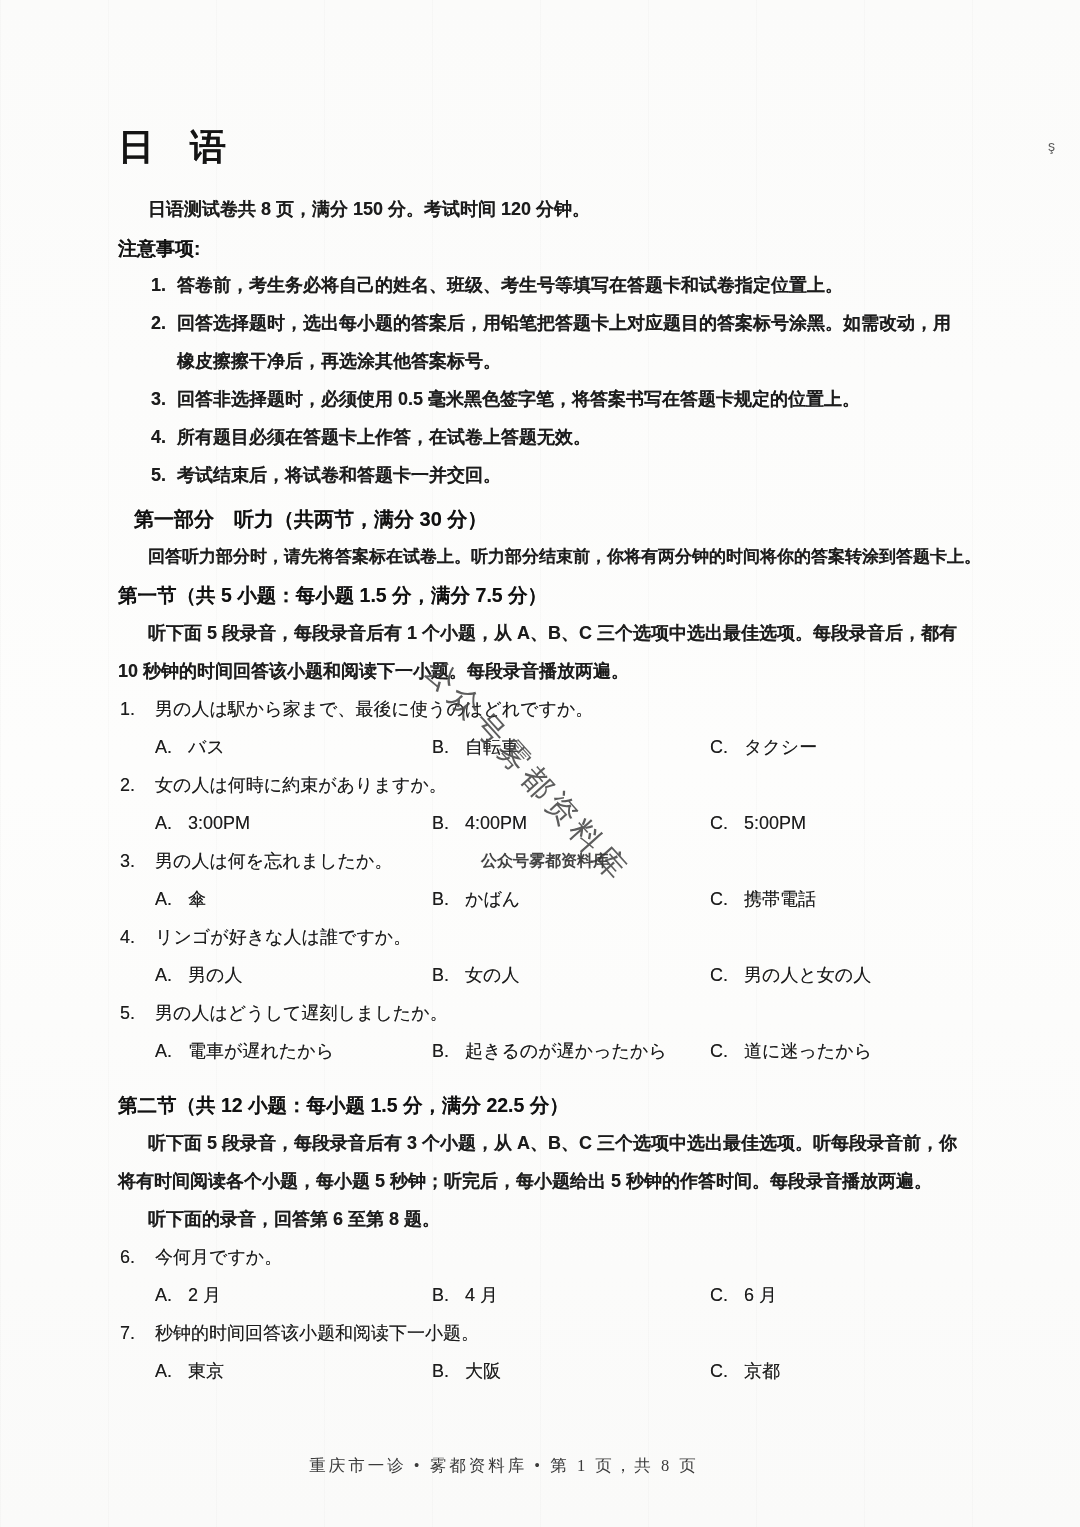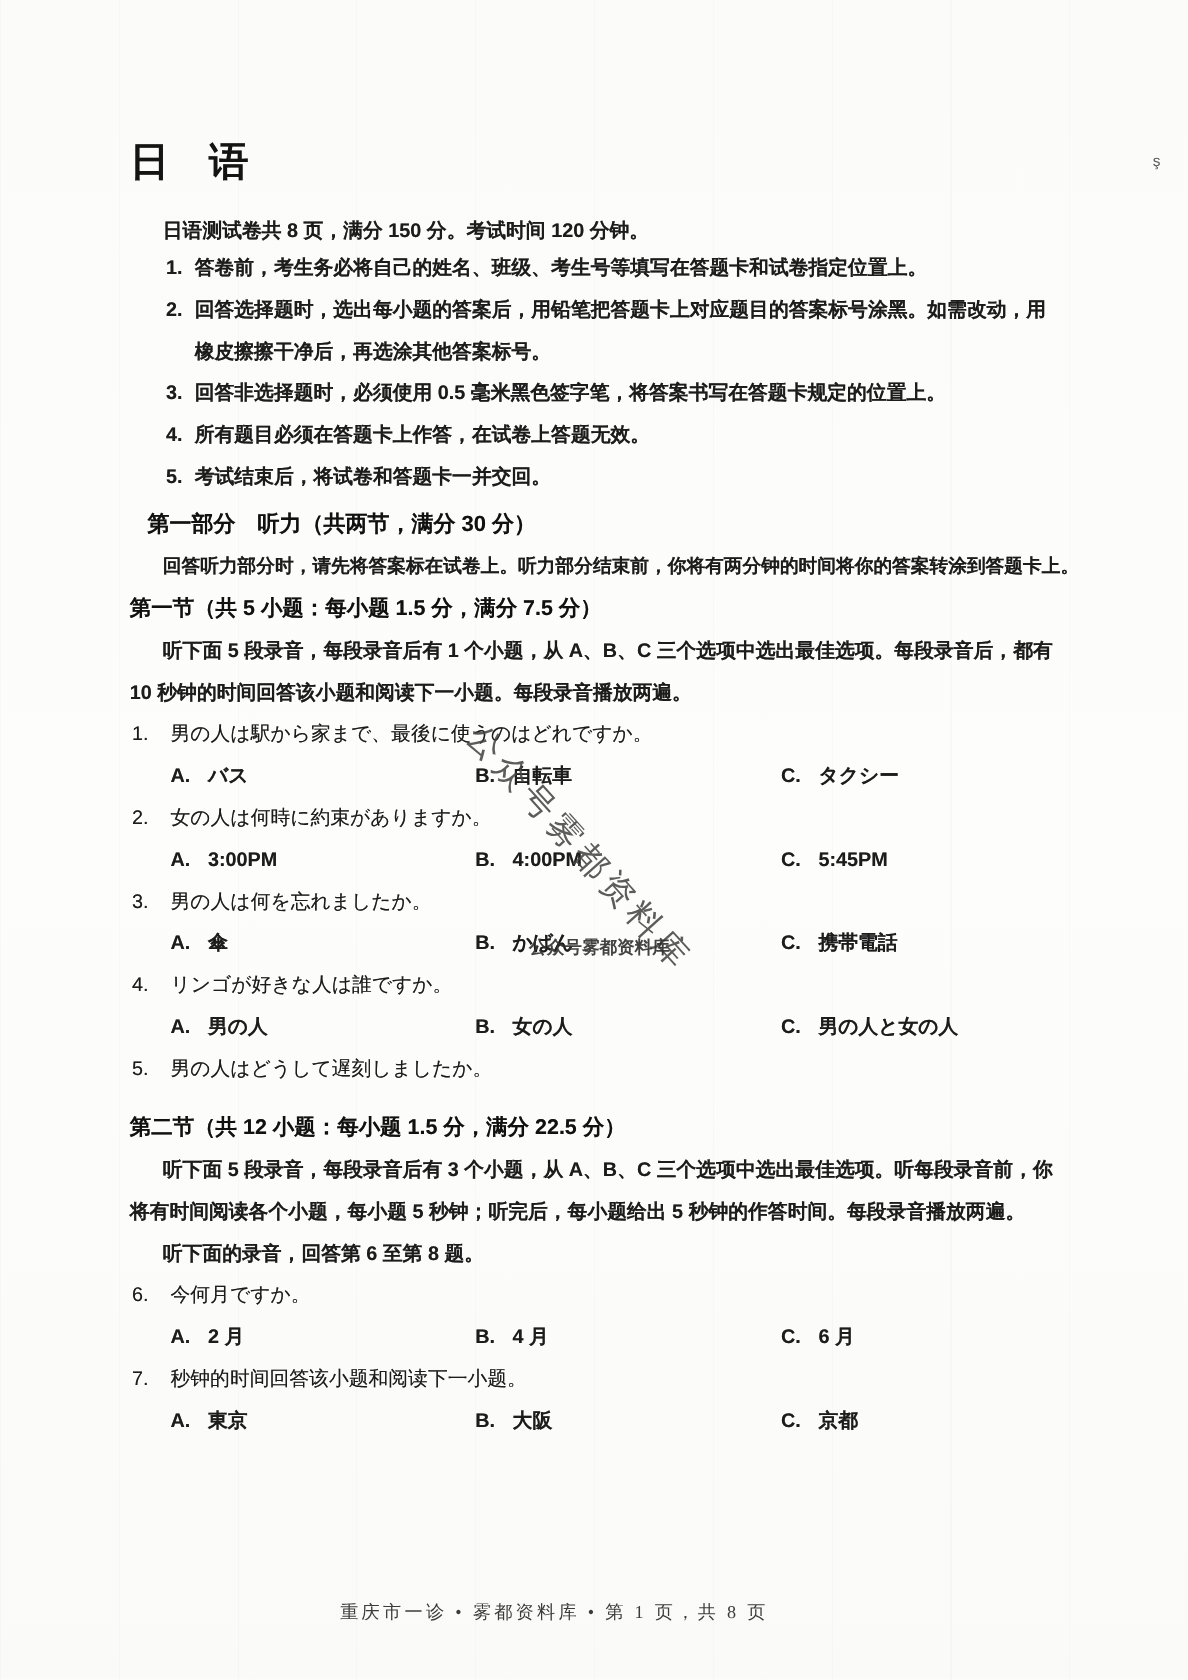--- a/index.html
+++ b/index.html
@@ -72,21 +72,21 @@
   .sec-heading {
     font-size:19.5px;
     font-weight:700;
     line-height:38px;
     color:#111;
   }
   .sec-heading.second { margin-top:16px; }
   .q-row { display:flex; line-height:38px; font-weight:500; }
   .q-row .num { width:35px; margin-left:2px; flex:none; }
   .q-row .txt { flex:1; }
-  .opt-row { position:relative; height:38px; line-height:38px; font-weight:700; }
+  .opt-row { position:relative; height:38px; line-height:38px; font-weight:400; }
   .opt { position:absolute; top:0; white-space:nowrap; }
   .opt.a { left:37px; }
   .opt.b { left:314px; }
   .opt.c { left:592px; }
   .opt .lbl { margin-right:16px; }
   .footer {
     position:absolute; left:0; top:1455px; width:1008px;
     text-align:center;
     font-family:"Liberation Serif","DejaVu Serif",serif;
     font-size:16.5px;
@@ -127,20 +127,21 @@
 
   <div class="wm-diagonal">公众号雾都资料库</div>
   <div class="wm-horizontal">公众号雾都资料库</div>
 
   <div class="content">
 
     <div class="title">日　语</div>
 
     <p class="intro">日语测试卷共 8 页，满分 150 分。考试时间 120 分钟。</p>
 
+    <div class="notice-heading">注意事项:</div>
 
     <div class="notice-item">
       <span class="num">1.</span>
       <span class="txt">答卷前，考生务必将自己的姓名、班级、考生号等填写在答题卡和试卷指定位置上。</span>
     </div>
     <div class="notice-item">
       <span class="num">2.</span>
       <span class="txt">回答选择题时，选出每小题的答案后，用铅笔把答题卡上对应题目的答案标号涂黑。如需改动，用橡皮擦擦干净后，再选涂其他答案标号。</span>
     </div>
     <div class="notice-item">
@@ -172,21 +173,21 @@
       <span class="opt c"><span class="lbl">C.</span><span>タクシー</span></span>
     </div>
 
     <div class="q-row">
       <span class="num">2.</span>
       <span class="txt">女の人は何時に約束がありますか。</span>
     </div>
     <div class="opt-row">
       <span class="opt a"><span class="lbl">A.</span><span>3:00PM</span></span>
       <span class="opt b"><span class="lbl">B.</span><span>4:00PM</span></span>
-      <span class="opt c"><span class="lbl">C.</span><span>5:45PM</span></span>
+      <span class="opt c"><span class="lbl">C.</span><span>5:00PM</span></span>
     </div>
 
     <div class="q-row">
       <span class="num">3.</span>
       <span class="txt">男の人は何を忘れましたか。</span>
     </div>
     <div class="opt-row">
       <span class="opt a"><span class="lbl">A.</span><span>傘</span></span>
       <span class="opt b"><span class="lbl">B.</span><span>かばん</span></span>
       <span class="opt c"><span class="lbl">C.</span><span>携帯電話</span></span>
@@ -199,20 +200,25 @@
     <div class="opt-row">
       <span class="opt a"><span class="lbl">A.</span><span>男の人</span></span>
       <span class="opt b"><span class="lbl">B.</span><span>女の人</span></span>
       <span class="opt c"><span class="lbl">C.</span><span>男の人と女の人</span></span>
     </div>
 
     <div class="q-row">
       <span class="num">5.</span>
       <span class="txt">男の人はどうして遅刻しましたか。</span>
     </div>
+    <div class="opt-row">
+      <span class="opt a"><span class="lbl">A.</span><span>電車が遅れたから</span></span>
+      <span class="opt b"><span class="lbl">B.</span><span>起きるのが遅かったから</span></span>
+      <span class="opt c"><span class="lbl">C.</span><span>道に迷ったから</span></span>
+    </div>
 
     <div class="sec-heading second">第二节（共 12 小题：每小题 1.5 分，满分 22.5 分）</div>
     <p class="instruction">听下面 5 段录音，每段录音后有 3 个小题，从 A、B、C 三个选项中选出最佳选项。听每段录音前，你将有时间阅读各个小题，每小题 5 秒钟；听完后，每小题给出 5 秒钟的作答时间。每段录音播放两遍。</p>
     <p class="instruction">听下面的录音，回答第 6 至第 8 题。</p>
 
     <div class="q-row">
       <span class="num">6.</span>
       <span class="txt">今何月ですか。</span>
     </div>
     <div class="opt-row">

